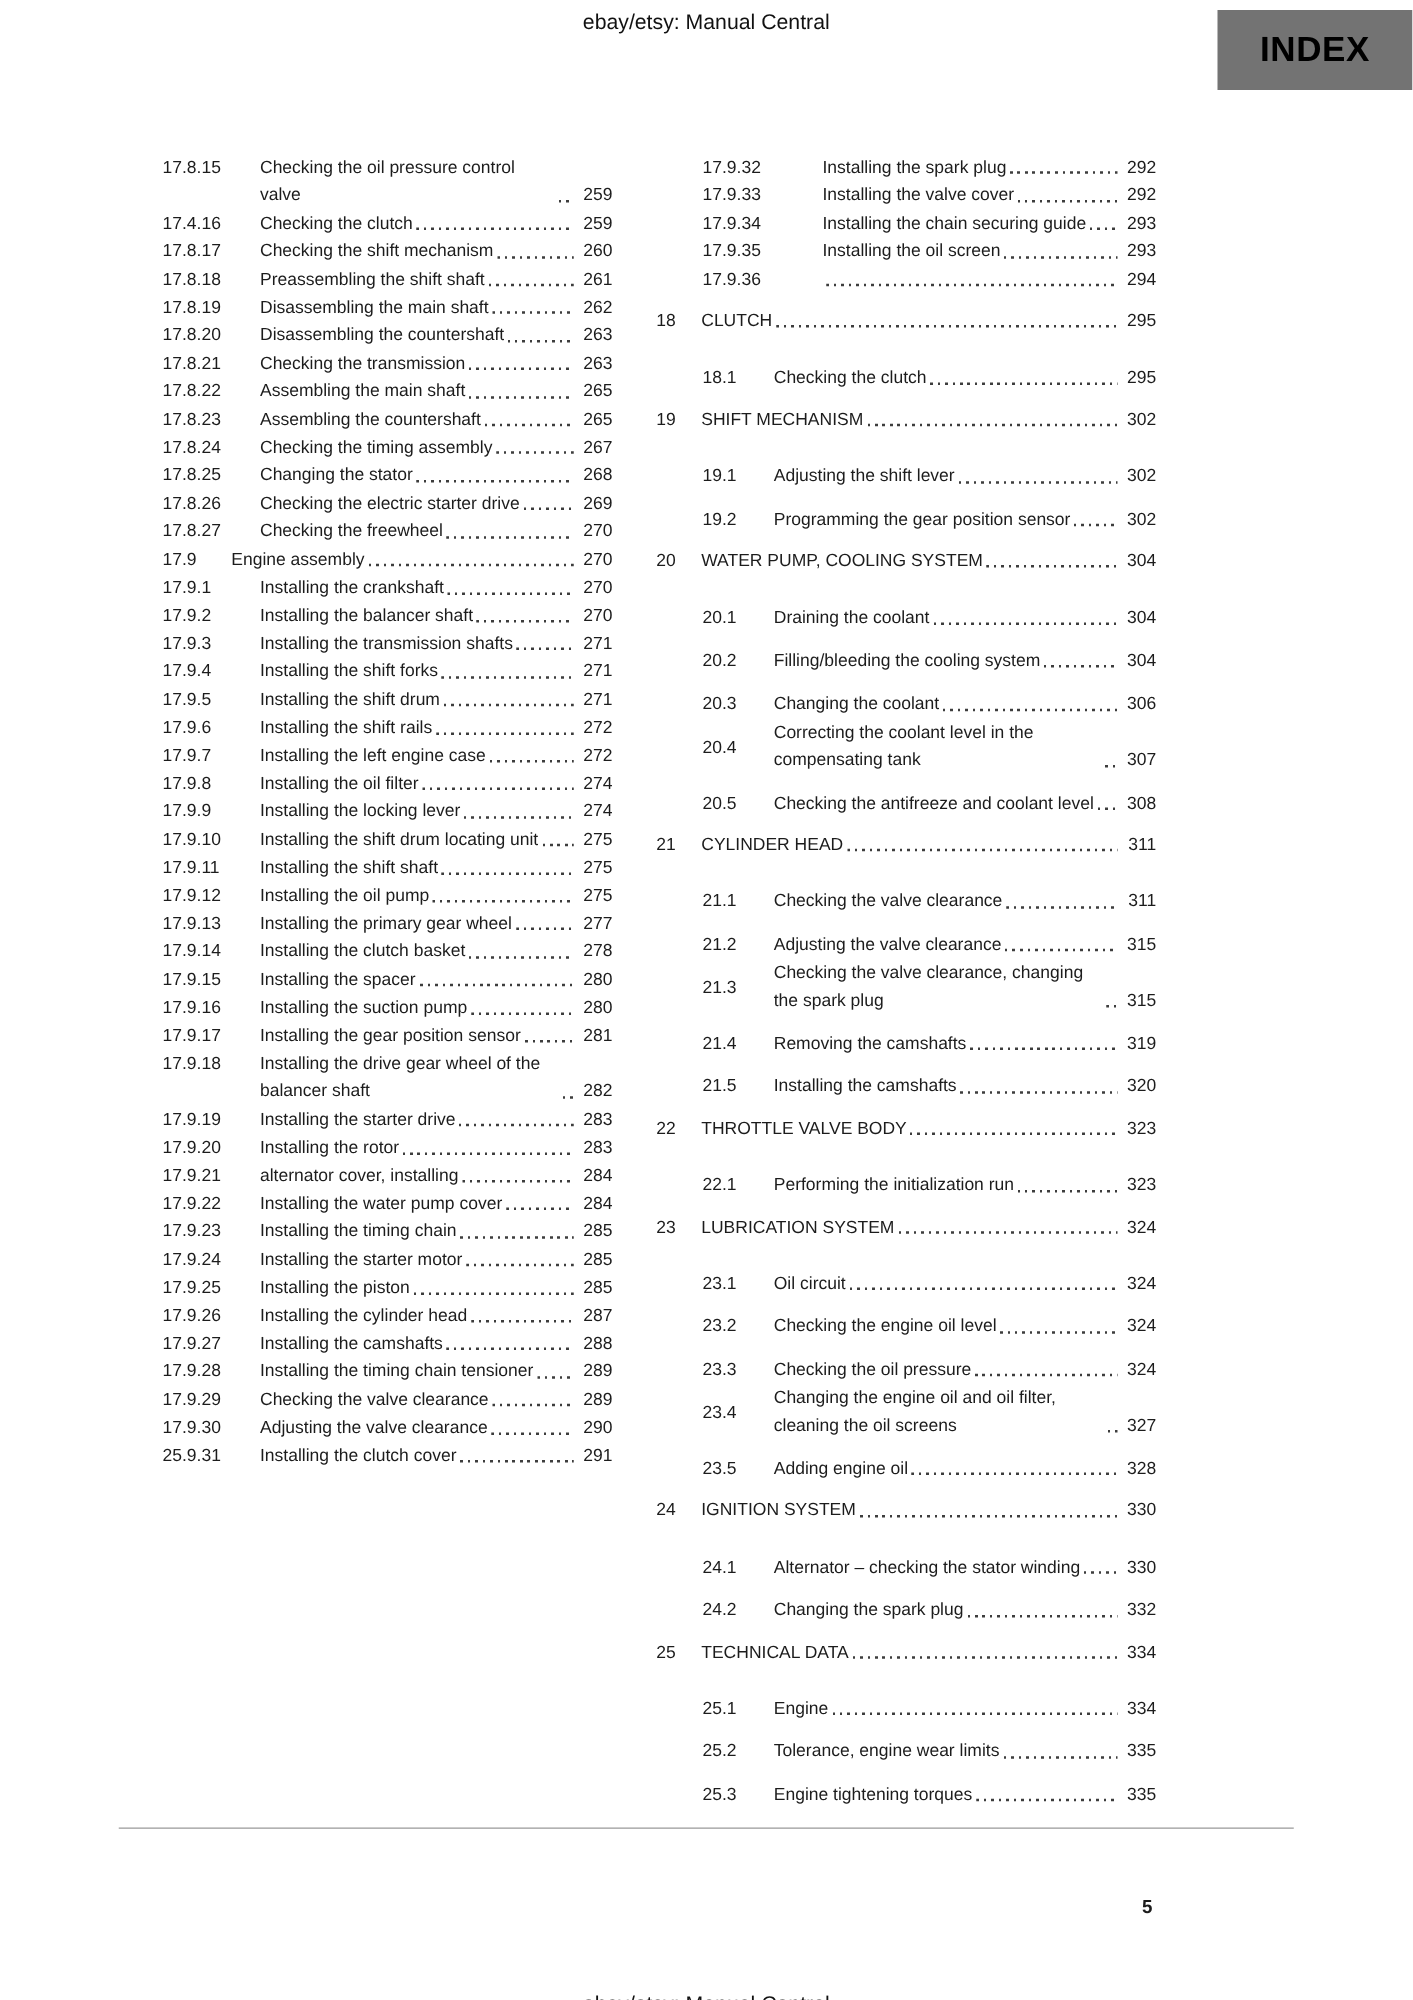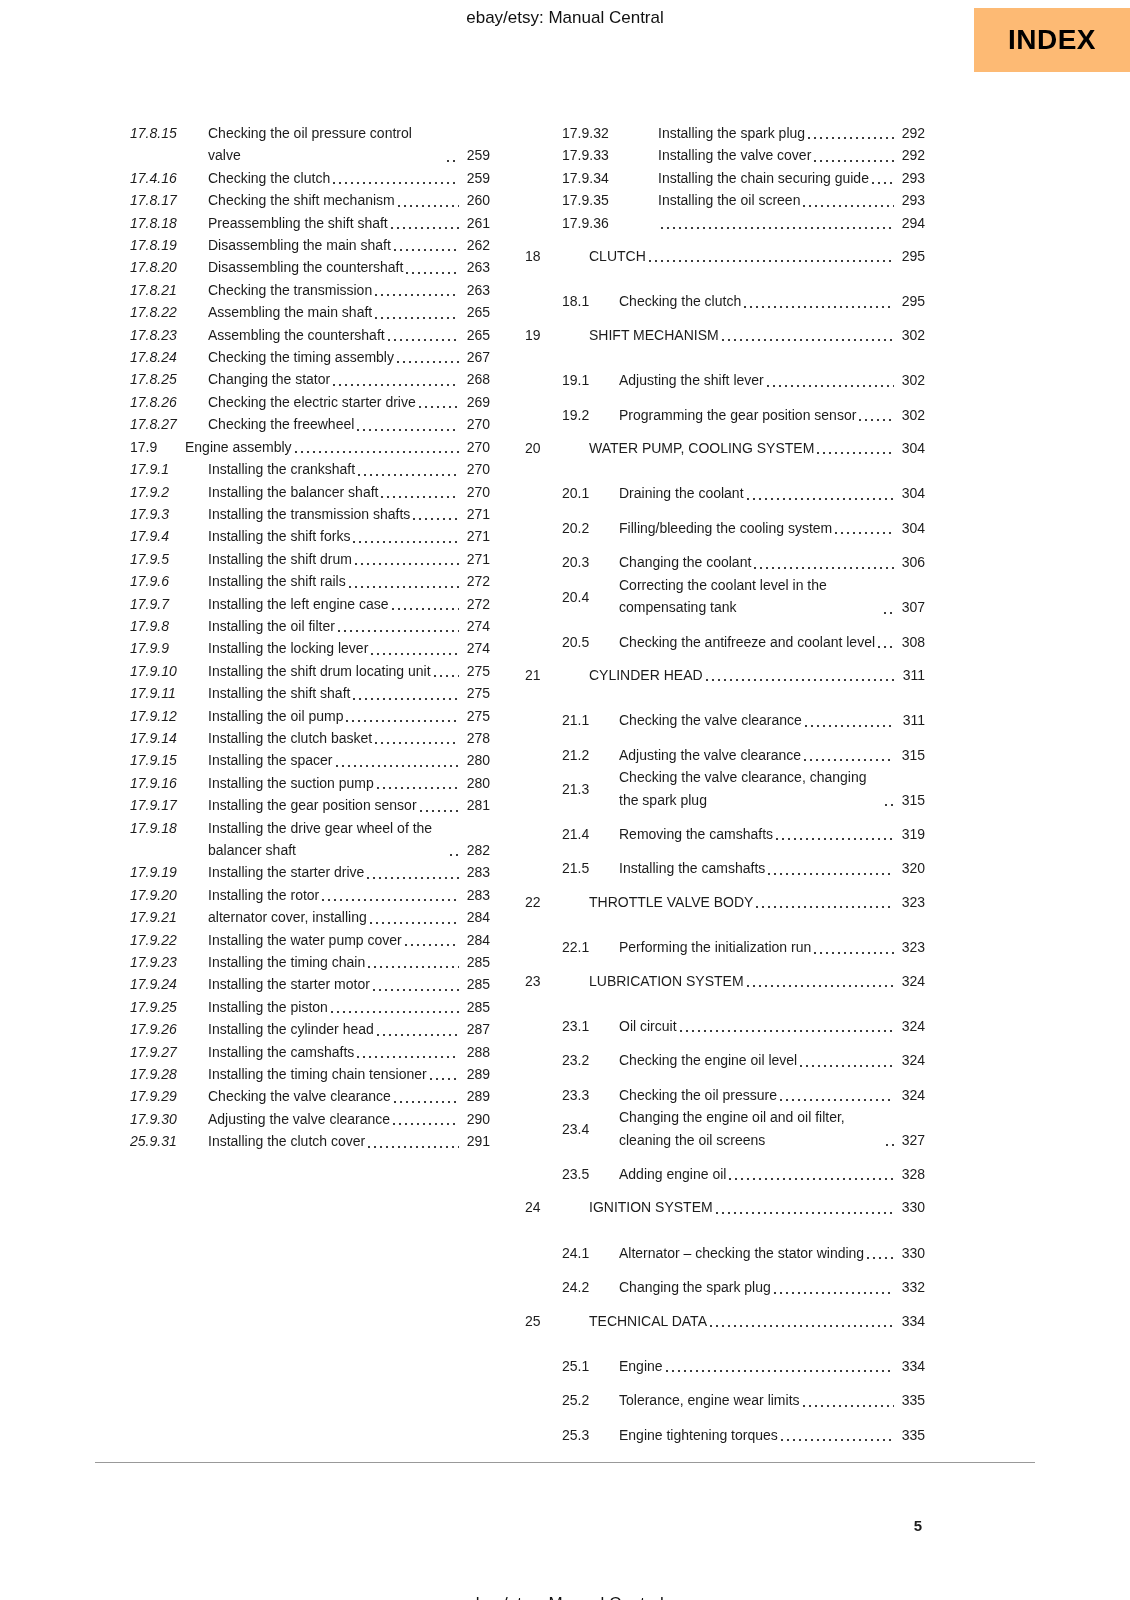--- a/index.html
+++ b/index.html
@@ -15,21 +15,21 @@
   .doc-title {
     text-align: center;
     padding-top: 8px;
     font-size: 17px;
     color: #111;
   }
   .index-tab {
     position: absolute;
     top: 8px; right: 0;
     width: 156px; height: 64px;
-    background: #fdba74;
+    background: #737373;
     display: flex; align-items: center; justify-content: center;
   }
   .index-tab .index-label {
     font-size: 28px;
     font-weight: 700;
     color: #000;
     letter-spacing: 0.5px;
   }
   .toc {
     display: flex;
@@ -61,24 +61,24 @@
     align-self: flex-end;
     background: repeating-linear-gradient(90deg, #3d3d3d 0 2px, transparent 2px 6px);
   }
   .pg {
     flex: 0 0 auto;
     min-width: 28px;
     text-align: right;
     align-self: flex-end;
   }
 
-  .col-left .lv3 .num { width: 78px; font-style: italic; }
+  .col-left .lv3 .num { width: 78px; }
   .col-left .lv2 .num { width: 55px; }
 
-  .col-right .lv1 { margin: 11px 0; gap: 28px; }
+  .col-right .lv1 { margin: 11px 0; }
   .col-right .lv1 .num { width: 36px; }
   .col-right .lv2 { padding-left: 37px; }
   .col-right .lv2 .num { width: 57px; margin-top: 12px; }
   .col-right .lv3 { padding-left: 37px; gap: 16px; }
   .col-right .lv3 .num { width: 80px; }
 
   .rule {
     height: 1px;
     background: #999;
     margin: 16px 95px 0 95px;
@@ -313,20 +313,28 @@
         </div>
         <div class="entry lv3">
           <span class="num">17.9.12</span>
           <span class="body">
             <span class="title">Installing the oil pump</span>
             <span class="leader"></span>
             <span class="pg">275</span>
           </span>
         </div>
         <div class="entry lv3">
+          <span class="num">17.9.13</span>
+          <span class="body">
+            <span class="title">Installing the primary gear wheel</span>
+            <span class="leader"></span>
+            <span class="pg">277</span>
+          </span>
+        </div>
+        <div class="entry lv3">
           <span class="num">17.9.14</span>
           <span class="body">
             <span class="title">Installing the clutch basket</span>
             <span class="leader"></span>
             <span class="pg">278</span>
           </span>
         </div>
         <div class="entry lv3">
           <span class="num">17.9.15</span>
           <span class="body">

